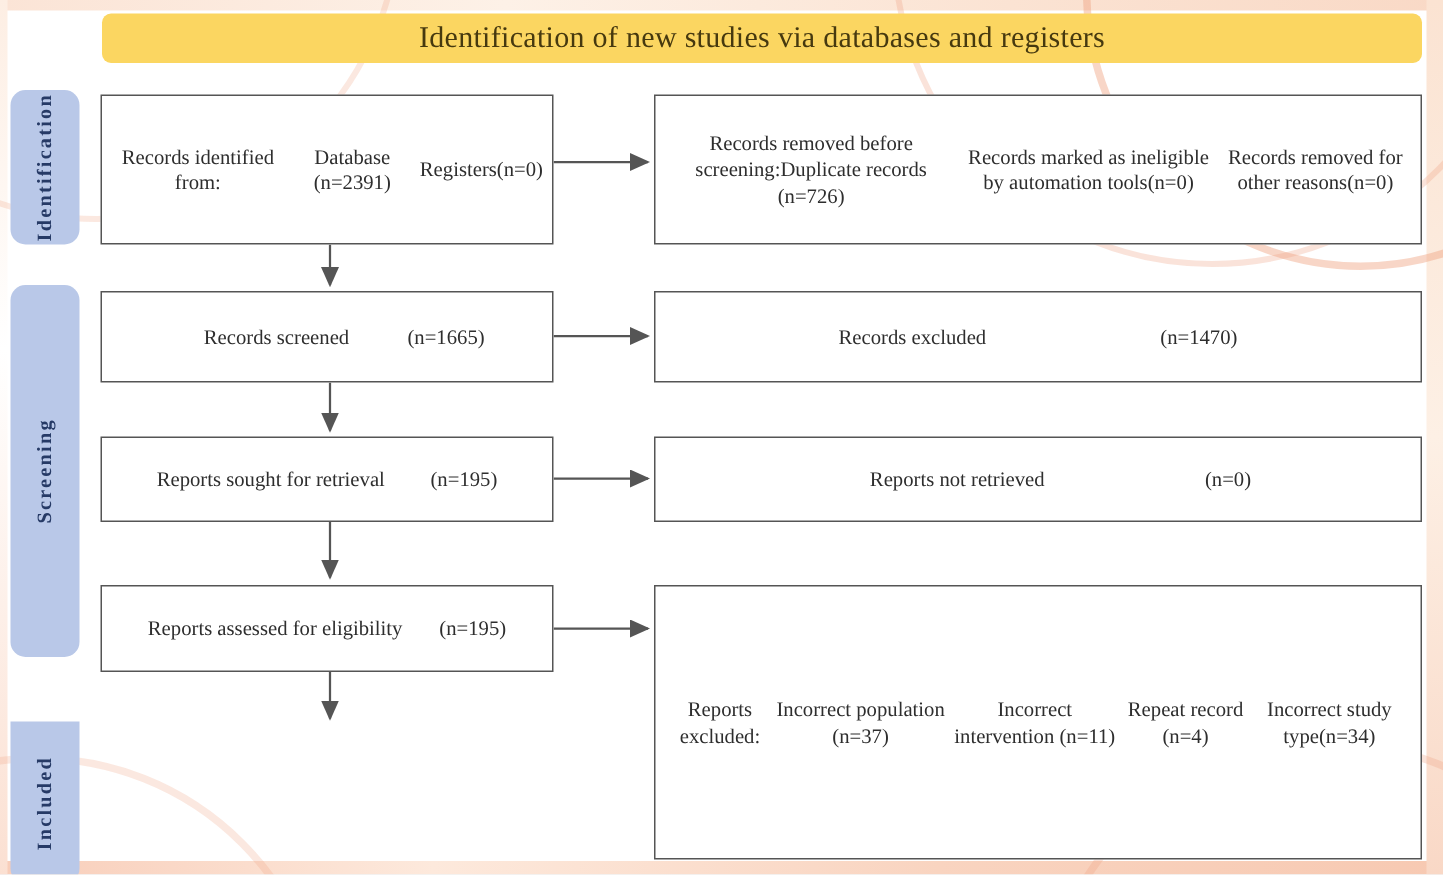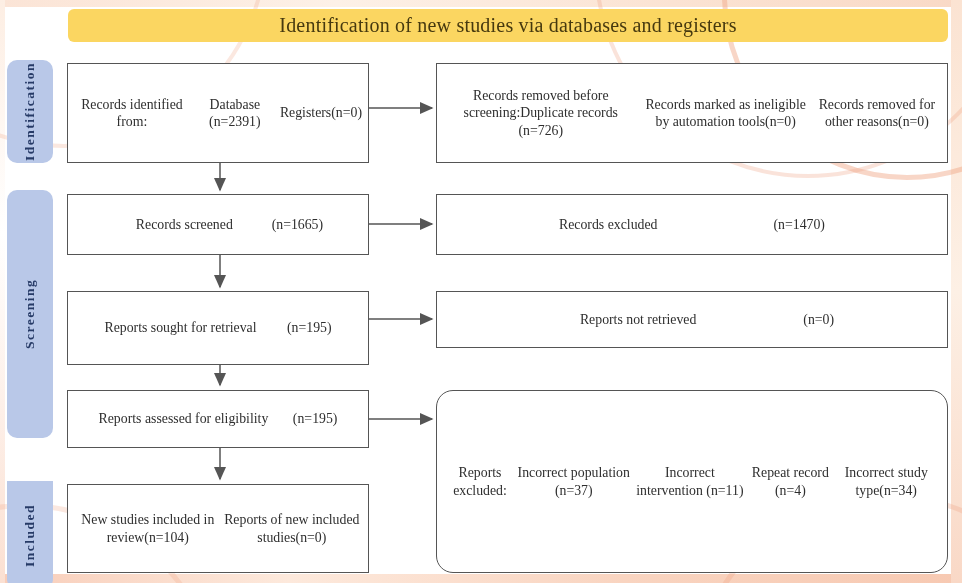--- a/index.html
+++ b/index.html
@@ -119,52 +119,48 @@
     <div>Records identified from:</div>
     <div>Database (n=2391)</div>
     <div>Registers(n=0)</div>
   </div>
 
   <div class="flow-box" style="left:67px;top:194px;width:302px;height:61px;padding-left:29px;">
     <div>Records screened</div>
     <div>(n=1665)</div>
   </div>
 
-  <div class="flow-box" style="left:67px;top:291px;width:302px;height:74px;">
+  <div class="flow-box" style="left:67px;top:291px;width:302px;height:57px;">
     <div>Reports sought for retrieval</div>
     <div>(n=195)</div>
   </div>
 
   <div class="flow-box" style="left:67px;top:390px;width:302px;height:58px;text-align:right;">
     <div>Reports assessed for eligibility</div>
     <div>(n=195)</div>
   </div>
 
-  <div class="flow-box" style="left:67px;top:484px;width:302px;height:89px;">
-    <div>New studies included in review(n=104)</div>
-    <div>Reports of new included studies(n=0)</div>
-  </div>
 
   <div class="flow-box" style="left:436px;top:63px;width:512px;height:100px;">
     <div>Records removed before screening:Duplicate records (n=726)</div>
     <div>Records marked as ineligible by automation tools(n=0)</div>
     <div>Records removed for other reasons(n=0)</div>
   </div>
 
   <div class="flow-box" style="left:436px;top:194px;width:512px;height:61px;">
     <div>Records excluded</div>
     <div>(n=1470)</div>
   </div>
 
   <div class="flow-box" style="left:436px;top:291px;width:512px;height:57px;padding-left:36px;">
     <div>Reports not retrieved</div>
     <div>(n=0)</div>
   </div>
 
-  <div class="flow-box" style="left:436px;top:390px;width:512px;height:183px;border-radius:17px;">
+  <div class="flow-box" style="left:436px;top:390px;width:512px;height:183px;">
     <div>Reports excluded:</div>
     <div>Incorrect population (n=37)</div>
     <div>Incorrect intervention (n=11)</div>
     <div>Repeat record (n=4)</div>
     <div>Incorrect study type(n=34)</div>
   </div>
 
 </div>
 
 </body></html>

